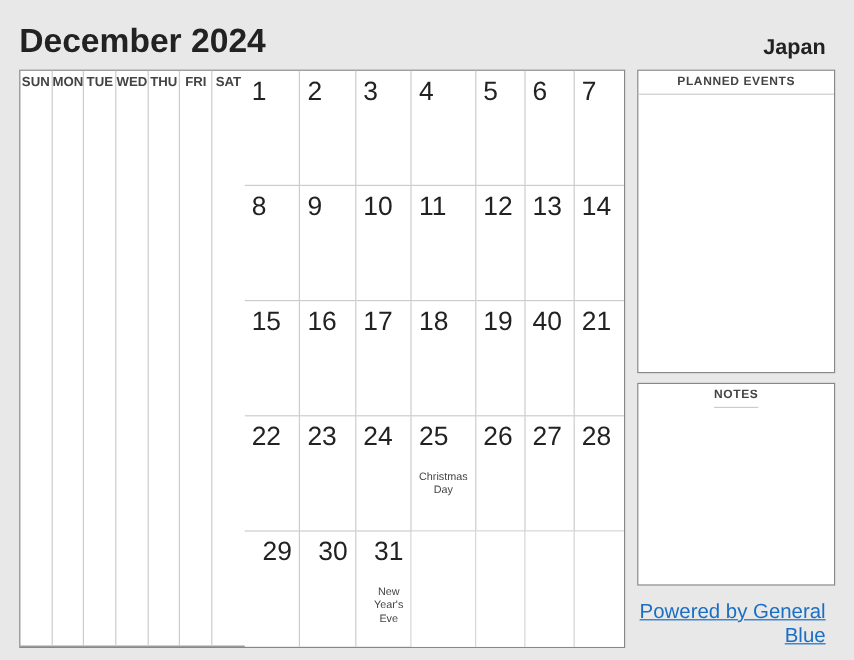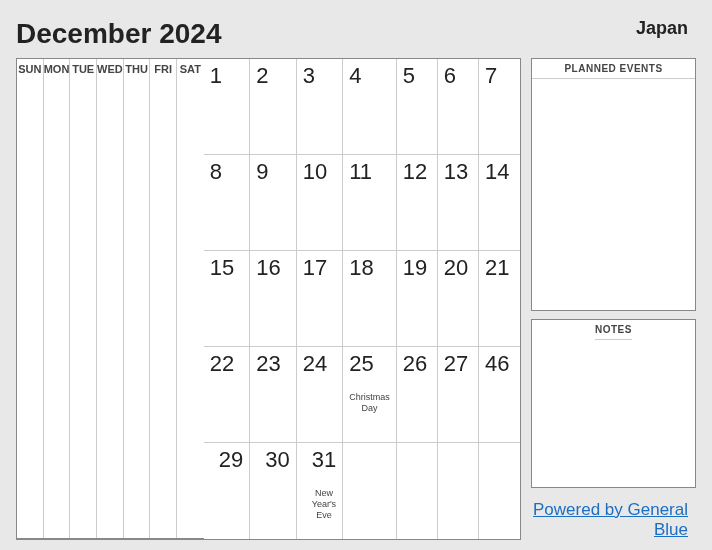--- a/index.html
+++ b/index.html
@@ -16,21 +16,21 @@
       background: #e8e8e8;
       width: 712px;
       height: 550px;
       display: flex;
       flex-direction: column;
       padding: 18px 16px 10px 16px;
     }
     .header-row {
       display: flex;
       justify-content: space-between;
-      align-items: flex-start;
+      align-items: flex-end;
       margin-bottom: 8px;
     }
     .calendar-title {
       font-size: 28px;
       font-weight: bold;
       color: #222;
     }
     .country-label {
       font-size: 18px;
       font-weight: bold;
@@ -212,21 +212,21 @@
           <div class="day-cell">
             <div class="day-number">17</div>
           </div>
           <div class="day-cell">
             <div class="day-number">18</div>
           </div>
           <div class="day-cell">
             <div class="day-number">19</div>
           </div>
           <div class="day-cell">
-            <div class="day-number">20</div>
+            <div class="day-number">40</div>
           </div>
           <div class="day-cell">
             <div class="day-number">21</div>
           </div>
           <div class="day-cell">
             <div class="day-number">22</div>
           </div>
           <div class="day-cell">
             <div class="day-number">23</div>
           </div>
@@ -237,21 +237,21 @@
             <div class="day-number">25</div>
             <div class="event-label" style="white-space: pre-line; text-align: center; width: 100%;">Christmas Day</div>
           </div>
           <div class="day-cell">
             <div class="day-number">26</div>
           </div>
           <div class="day-cell">
             <div class="day-number">27</div>
           </div>
           <div class="day-cell">
-            <div class="day-number">46</div>
+            <div class="day-number">28</div>
           </div>
           <div class="day-cell last-row">
             <div class="day-number">29</div>
           </div>
           <div class="day-cell last-row">
             <div class="day-number">30</div>
           </div>
           <div class="day-cell last-row">
             <div class="day-number">31</div>
             <div class="event-label" style="white-space: pre-line; text-align: center; width: 100%;">New Year's

